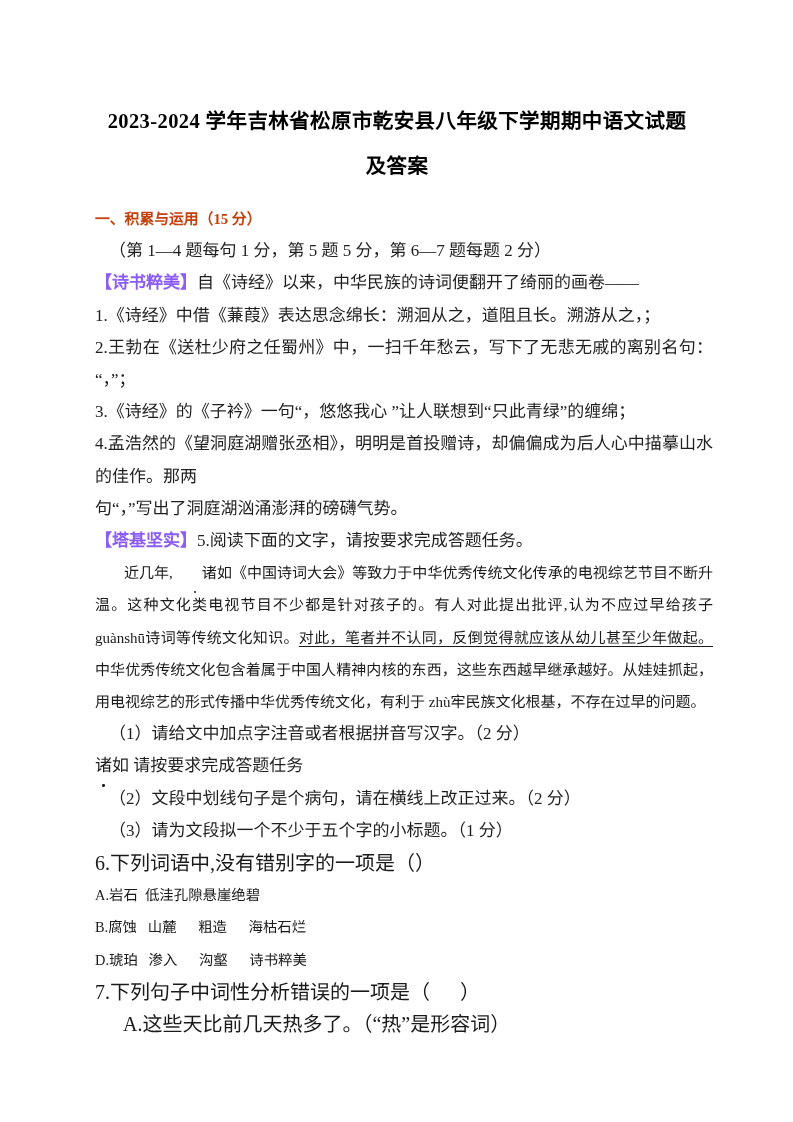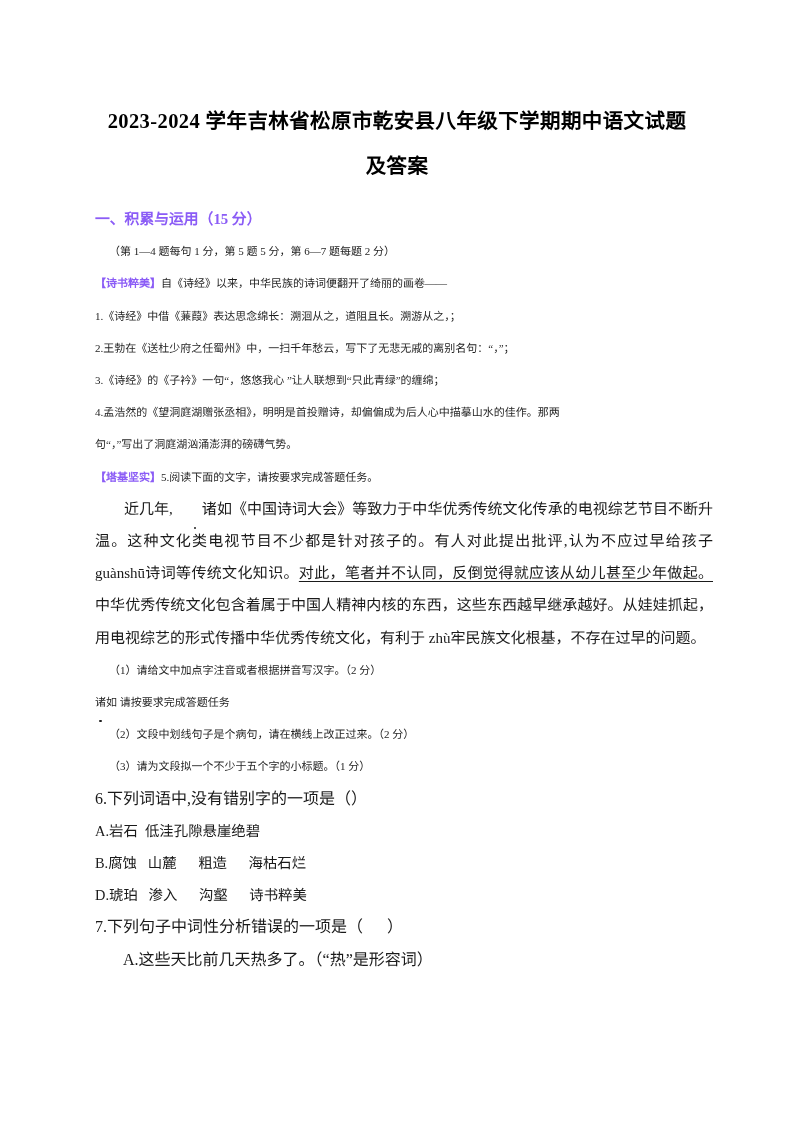--- a/index.html
+++ b/index.html
@@ -44,37 +44,37 @@
 
   
   .body-block {
     position: absolute;
     left: 95px;
     top: 203px;
     width: 618px;
   }
 
   .p {
-    font-size: 11px;
+    font-size: 17px;
     line-height: 32.2px;
     color: #1f1f1f;
     margin: 0;
     white-space: pre-wrap;
     text-align: justify;
     text-justify: inter-ideograph;
   }
   .indent-1 { text-indent: 14px; }
   .indent-2 { text-indent: 28px; }
 
   .section-head {
     font-size: 14.8px;
     font-weight: bold;
     line-height: 32.2px;
     margin: 0;
-    color: #8b5cf6;
+    color: #c2410c;
   }
 
   .marker {
     font-weight: bold;
     color: #8b5cf6;
   }
 
   .u-line {
     text-decoration: underline;
     text-underline-offset: 3px;
@@ -108,21 +108,21 @@
   }
 
   .opt {
     font-size: 14.4px;
     line-height: 32.2px;
     margin: 0;
     white-space: pre;
   }
 
   .q-line {
-    font-size: 16px;
+    font-size: 20px;
     line-height: 32.2px;
     margin: 0;
     white-space: pre-wrap;
   }
 
   .pinyin {
     font-family: "Liberation Serif", "DejaVu Serif", serif;
   }
 </style>
 </head>

